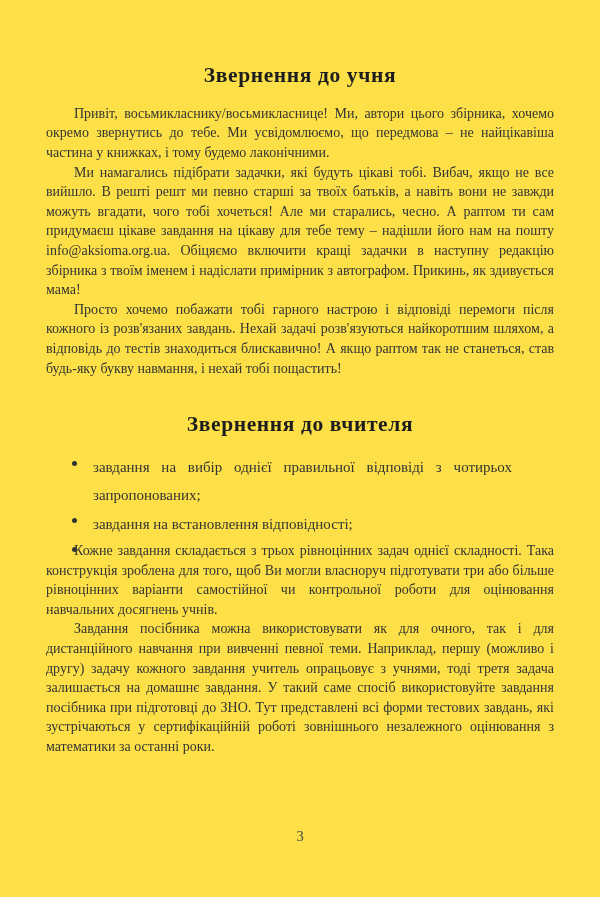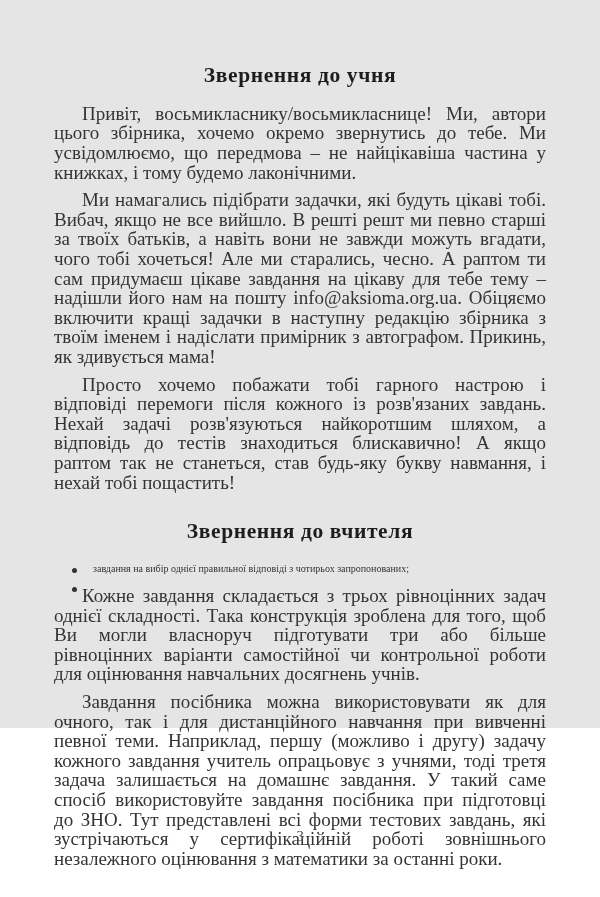--- a/index.html
+++ b/index.html
@@ -12,23 +12,23 @@
     height: 897px;
     background: #ffffff;
     font-family: "Liberation Serif", "DejaVu Serif", serif;
     color: #2b2b2b;
     overflow: hidden;
   }
 
   .page {
     position: relative;
     width: 600px;
-    height: 728px;
+    height: 897px;
     box-sizing: border-box;
-    background: #e5e5e5;
+    background: #fde047;
   }
 
   .content {
     position: absolute;
     left: 46px;
     top: 62px;
     width: 508px;
   }
 
   h1.section-heading {
@@ -41,46 +41,46 @@
     padding: 0;
     line-height: 1.25;
     color: #1d1d1d;
   }
 
   .heading-block-first {
     margin-bottom: 15px;
   }
 
   .heading-block-second {
-    margin-top: 26px;
+    margin-top: 33px;
     margin-bottom: 15px;
   }
 
   p.body-par {
-    margin: 8px;
+    margin: 0;
     padding: 0;
-    font-size: 19px;
+    font-size: 14px;
     line-height: 19.6px;
     text-align: justify;
     text-justify: inter-word;
     text-indent: 28px;
     color: #343434;
     hyphens: manual;
   }
 
   ul.bullet-list {
     list-style: none;
     margin: 3px 0 3px 0;
     padding: 0;
   }
 
   ul.bullet-list li {
     position: relative;
-    font-size: 10px;
-    line-height: 18px;
+    font-size: 15px;
+    line-height: 28px;
     text-align: justify;
     color: #343434;
     padding-left: 47px;
     margin-bottom: 1px;
     padding-right: 42px;
   }
 
   ul.bullet-list li .bullet-dot {
     position: absolute;
     left: 26px;
@@ -125,20 +125,24 @@
 
 
 
     <ul class="bullet-list">
       <li>
         <span class="bullet-dot"></span>
         <span>завдання на вибір однієї правильної відповіді з чотирьох запропонованих;</span>
       </li>
       <li>
         <span class="bullet-dot"></span>
+        <span>завдання на встановлення відповідності;</span>
+      </li>
+      <li>
+        <span class="bullet-dot"></span>
       </li>
     </ul>
 
     <p class="body-par">Кожне завдання складається з трьох рівноцінних задач однієї складності. Така конструкція зроблена для того, щоб Ви могли власноруч підготувати три або більше рівноцінних варіанти самостійної чи контрольної роботи для оцінювання навчальних досягнень учнів.</p>
 
     <p class="body-par">Завдання посібника можна використовувати як для очного, так і для дистанційного навчання при вивченні певної теми. Наприклад, першу (можливо і другу) задачу кожного завдання учитель опрацьовує з учнями, тоді третя задача залишається на домашнє завдання. У такий саме спосіб використовуйте завдання посібника при підготовці до ЗНО. Тут представлені всі форми тестових завдань, які зустрічаються у сертифікаційній роботі зовнішнього незалежного оцінювання з математики за останні роки.</p>
 
   </div>
 
   <div class="page-number">3</div>

